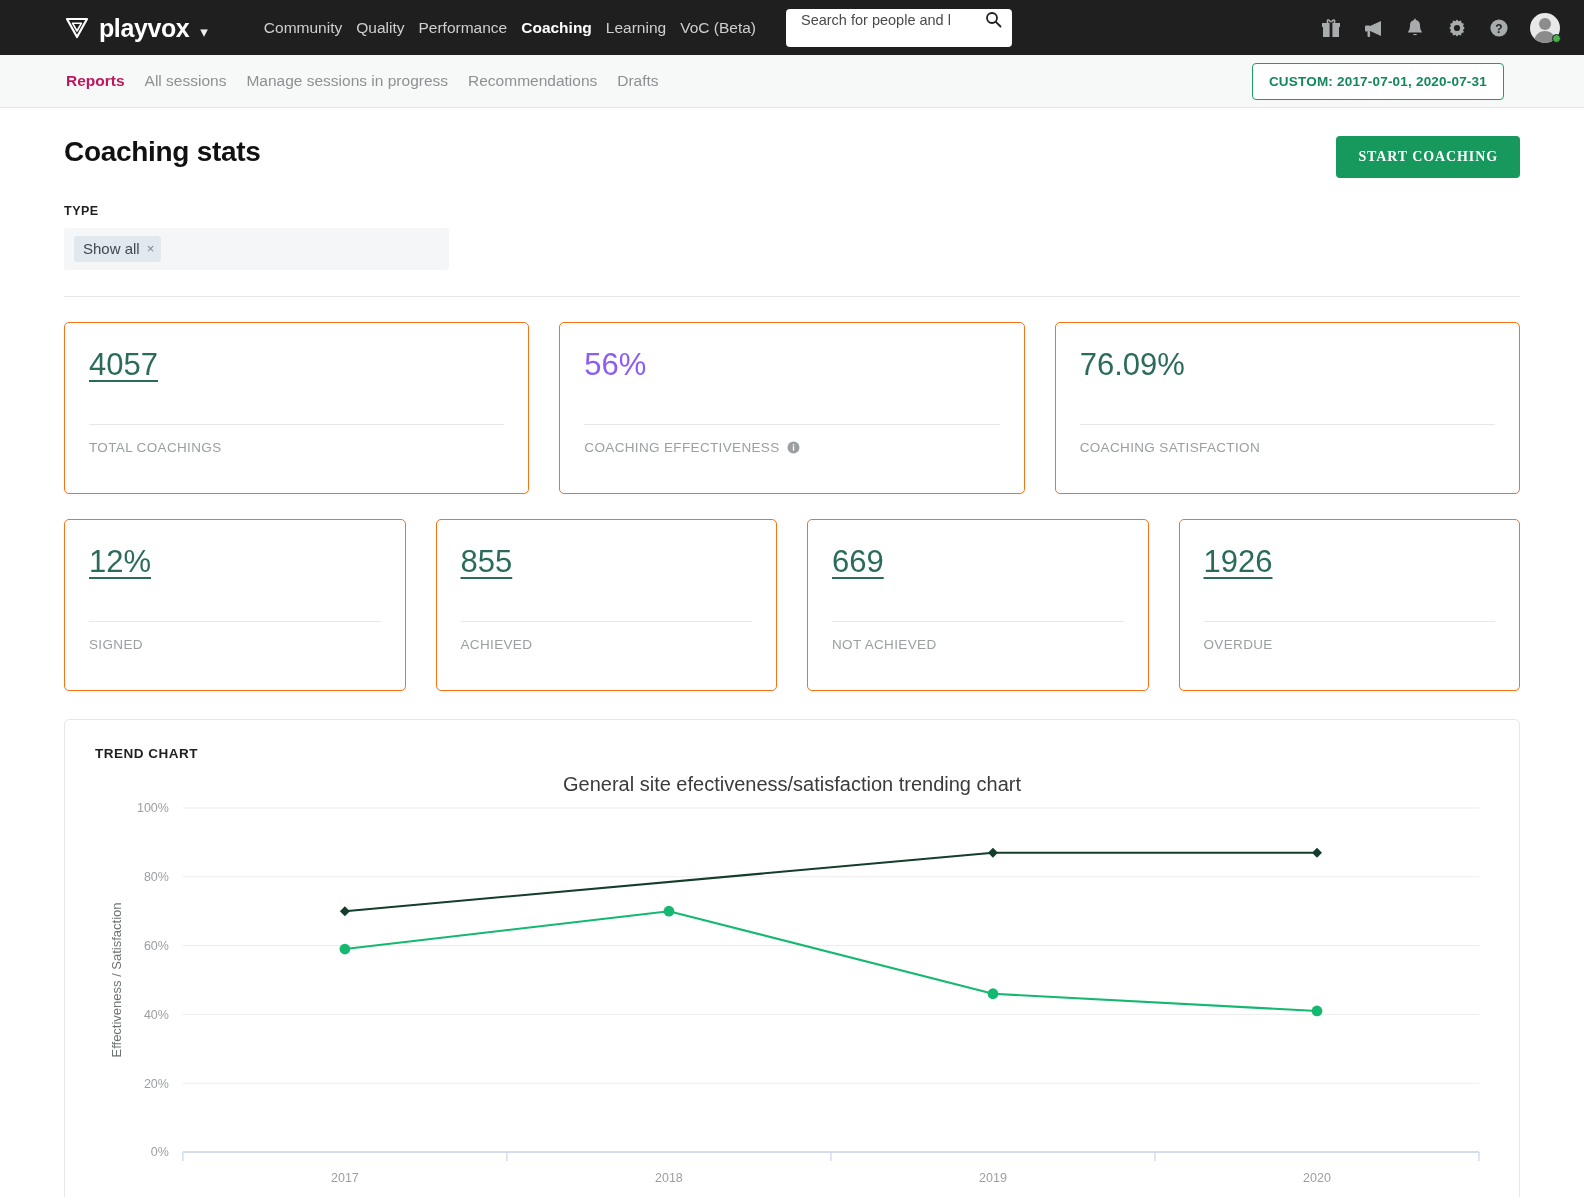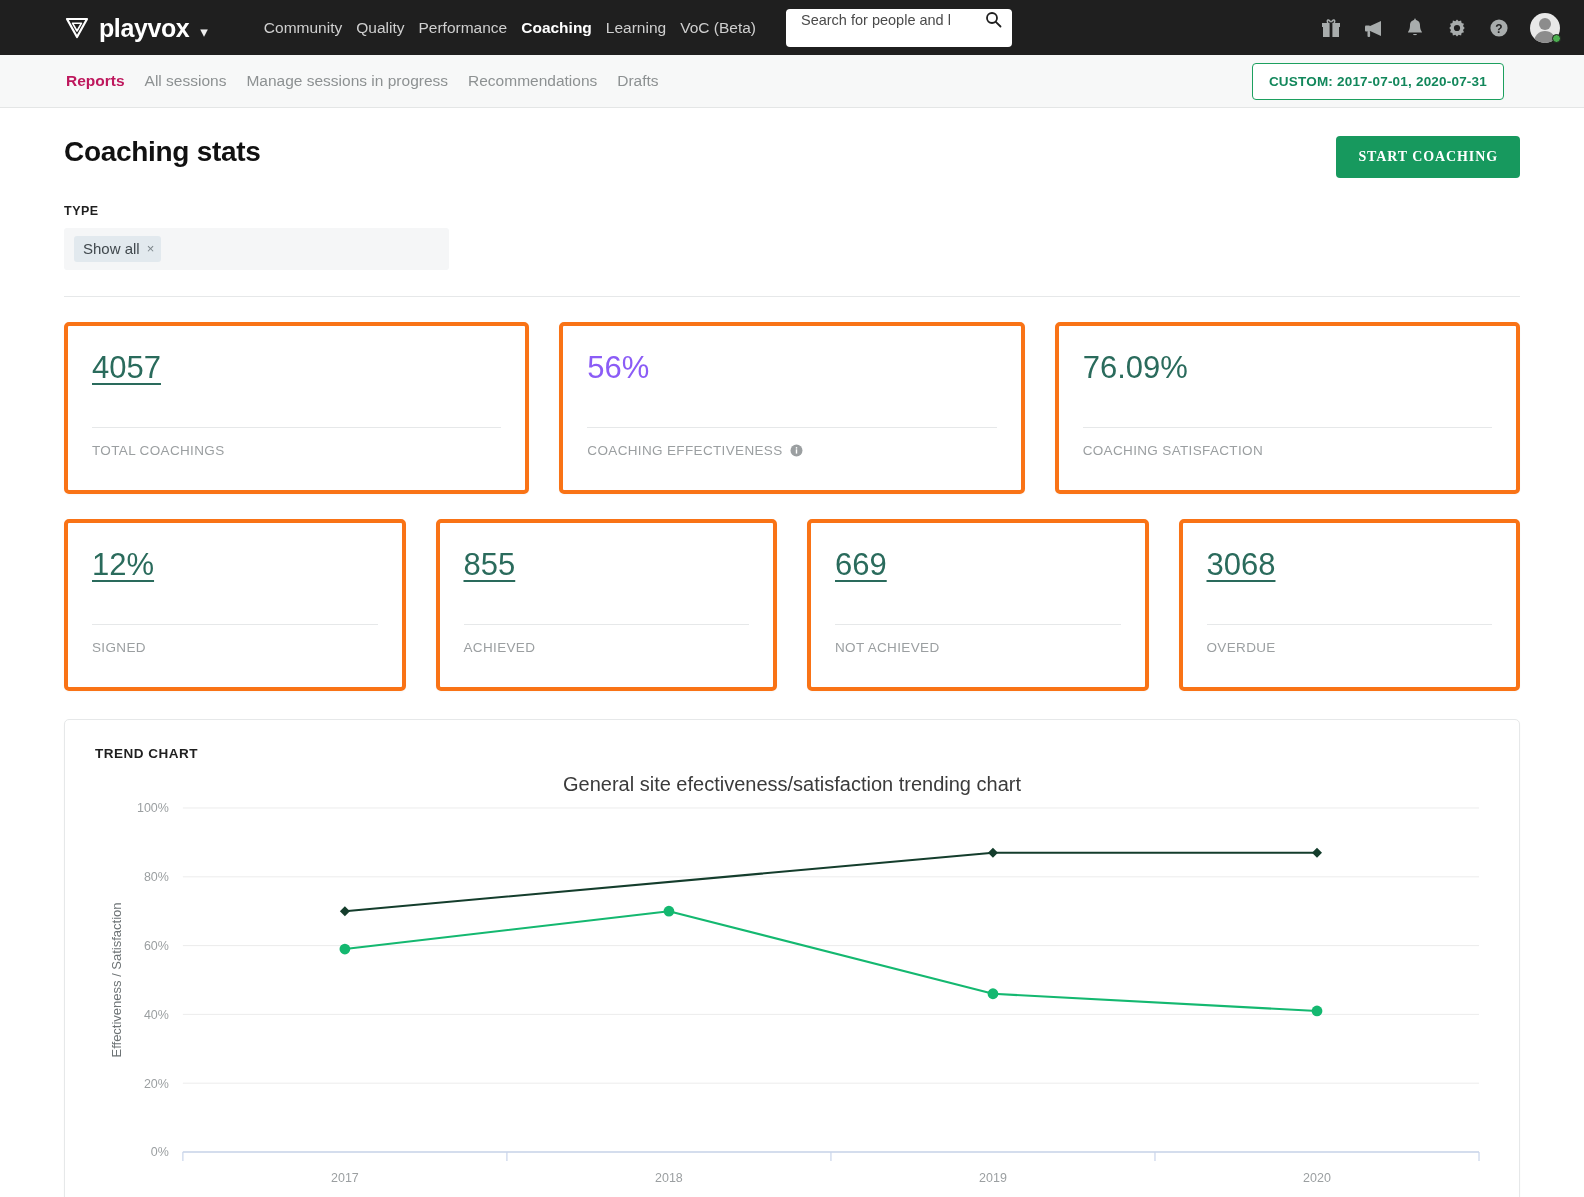--- a/index.html
+++ b/index.html
@@ -85,21 +85,21 @@
     background:#e2e9ee; border-radius:3px; color:#40484d; font-size:15px;
     padding:4px 7px 5px 9px; display:inline-flex; align-items:center; gap:7px;
   }
   .tag .x { color:#7b8489; font-size:13px; cursor:pointer; line-height:1; }
 
   .divider { margin-top:26px; border-top:1px solid #e6e8e9; }
 
   
   .cards { display:flex; gap:30px; margin-top:25px; }
   .card {
-    flex:1; background:#fff; border:4px solid #f97316; border-radius:5px;
+    flex:1; background:#fff; border:1px solid #f97316; border-radius:5px;
     min-height:172px; padding:26px 24px 0 24px;
     box-shadow:0 1px 2px rgba(0,0,0,.03);
   }
   .card .value {
     font-size:31px; color:#2a6b5c; line-height:1.05; display:inline-block;
     text-decoration:underline; text-underline-offset:5px; text-decoration-thickness:1.5px;
     cursor:pointer;
   }
   .card .value.plain { text-decoration:none; cursor:default; }
   .card .value.warn { color:#eda13b; }
@@ -280,21 +280,21 @@
         </div>
     </div>
     <div class="card">
       <div class="value" style="color: rgb(42, 107, 92);">669</div>
       <div class="rule"></div>
       <div class="label">
           <span>NOT ACHIEVED</span>
         </div>
     </div>
     <div class="card">
-      <div class="value" style="color: rgb(42, 107, 92);">3068</div>
+      <div class="value" style="color: rgb(42, 107, 92);">1926</div>
       <div class="rule"></div>
       <div class="label">
           <span>OVERDUE</span>
         </div>
     </div>
   </div>
 
   <div class="panel">
     <div class="panel-title">TREND CHART</div>
     <div class="chart-area">

